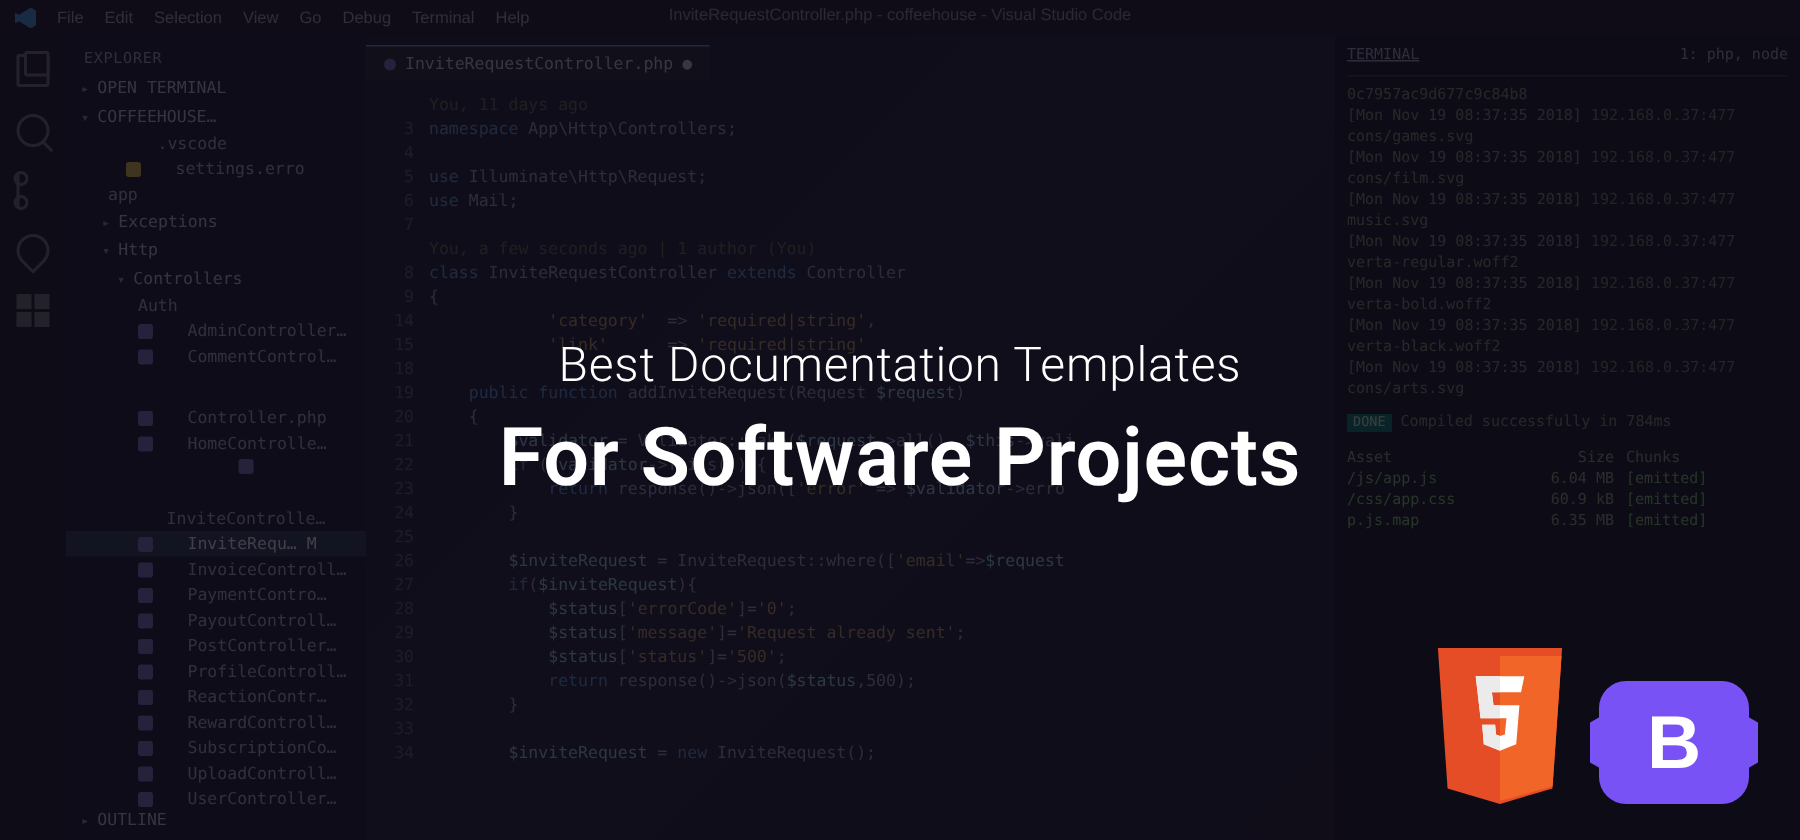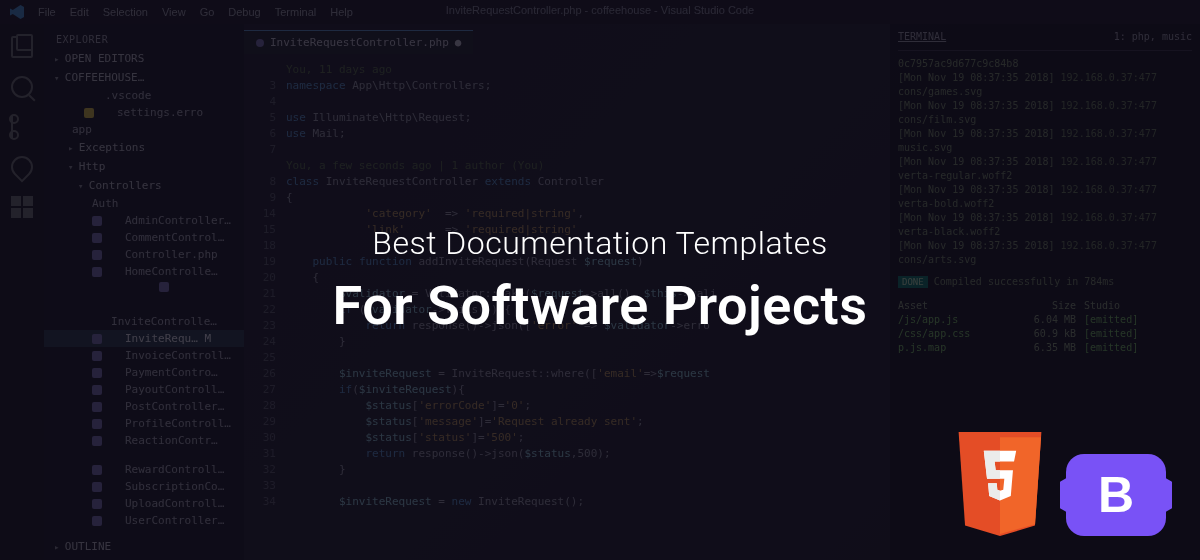--- a/index.html
+++ b/index.html
@@ -313,21 +313,21 @@
         <div class="ab-icon ab-ext">
             <i></i>
             <i></i>
             <i></i>
             <i></i>
           </div>
       </div>
 
       <div class="sidebar">
         <div class="sidebar-title">EXPLORER</div>
-        <div class="sidebar-section">OPEN EDITORS</div>
+        <div class="sidebar-section">OPEN TERMINAL</div>
         <div class="sidebar-section open">COFFEEHOUSE…</div>
         <div class="file-item">
             <span class="fi-icon fi-folder"></span>
             <span>.vscode</span>
           </div>
         <div class="file-item" style="padding-left:40px">
             <span class="fi-icon fi-json"></span>
             <span>settings.erro</span>
           </div>
         <div class="file-item">
@@ -341,21 +341,21 @@
           </div>
         <div id="file-list">
             <div class="file-item" style="padding-left: 48px;">
               <span class="fi-icon fi-php"></span>
               <span>AdminController…</span>
             </div>
             <div class="file-item" style="padding-left: 48px;">
               <span class="fi-icon fi-php"></span>
               <span>CommentControl…</span>
             </div>
-            <div class="file-item" style="padding-left: 48px;">
+            <div class="file-item" style="padding-left: 48px; margin-top: 24px;">
               <span class="fi-icon fi-php"></span>
               <span>Controller.php</span>
             </div>
             <div class="file-item" style="padding-left: 48px;">
               <span class="fi-icon fi-php"></span>
               <span>HomeControlle…</span>
             </div>
             <div class="file-item" style="padding-left: 48px; flex-direction: column;">
               <span class="fi-icon fi-php"></span>
               <span>InviteControlle…</span>
@@ -381,21 +381,21 @@
               <span>PostController…</span>
             </div>
             <div class="file-item" style="padding-left: 48px;">
               <span class="fi-icon fi-php"></span>
               <span>ProfileControll…</span>
             </div>
             <div class="file-item" style="padding-left: 48px;">
               <span class="fi-icon fi-php"></span>
               <span>ReactionContr…</span>
             </div>
-            <div class="file-item" style="padding-left: 48px; margin-top: 12px;">
+            <div class="file-item" style="padding-left: 48px;">
               <span class="fi-icon fi-php"></span>
               <span>RewardControll…</span>
             </div>
             <div class="file-item" style="padding-left: 48px;">
               <span class="fi-icon fi-php"></span>
               <span>SubscriptionCo…</span>
             </div>
             <div class="file-item" style="padding-left: 48px;">
               <span class="fi-icon fi-php"></span>
               <span>UploadControll…</span>
@@ -446,21 +446,21 @@
               <div class="code-line"><span class="ln">32</span><span class="code">        }</span></div>
               <div class="code-line"><span class="ln">33</span><span class="code"></span></div>
               <div class="code-line"><span class="ln">34</span><span class="code">        <span class="var">$inviteRequest</span> = <span class="kw">new</span> InviteRequest();</span></div>
             </div>
         </div>
       </div>
 
       <div class="terminal">
         <div class="terminal-header">
           <span>TERMINAL</span>
-          <span>1: php, music</span>
+          <span>1: php, node</span>
         </div>
         <div class="term-line">0c7957ac9d677c9c84b8</div>
         <div id="term-lines">
             <div class="term-line"><span class="term-ts">[Mon Nov 19 08:37:35 2018]</span> <span class="term-ip">192.168.0.37:477</span></div>
             <div class="term-line">cons/games.svg</div>
             <div class="term-line"><span class="term-ts">[Mon Nov 19 08:37:35 2018]</span> <span class="term-ip">192.168.0.37:477</span></div>
             <div class="term-line">cons/film.svg</div>
             <div class="term-line"><span class="term-ts">[Mon Nov 19 08:37:35 2018]</span> <span class="term-ip">192.168.0.37:477</span></div>
             <div class="term-line">music.svg</div>
             <div class="term-line"><span class="term-ts">[Mon Nov 19 08:37:35 2018]</span> <span class="term-ip">192.168.0.37:477</span></div>
@@ -473,21 +473,21 @@
             <div class="term-line">cons/arts.svg</div>
           </div>
         <div class="term-line" style="margin-top:8px">
           <span class="term-success">DONE</span>
           <span>Compiled successfully in 784ms</span>
         </div>
         <div class="webpack-table">
           <div class="row">
             <span class="col-asset">Asset</span>
             <span class="col-size">Size</span>
-            <span>Studio</span>
+            <span>Chunks</span>
           </div>
           <div id="webpack-rows">
               <div class="row">
                 <span class="col-asset sz-green">/js/app.js</span>
                 <span class="col-size">6.04 MB</span>
                 <span class="emit">[emitted]</span>
               </div>
               <div class="row">
                 <span class="col-asset sz-green">/css/app.css</span>
                 <span class="col-size">60.9 kB</span>

